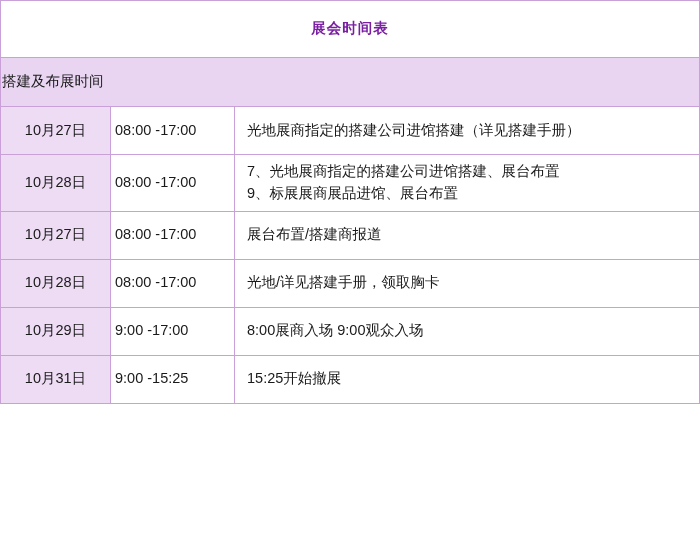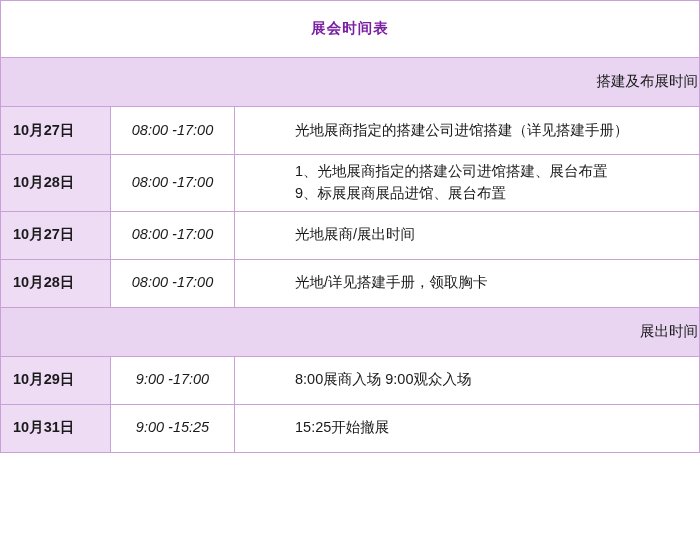--- a/index.html
+++ b/index.html
@@ -32,51 +32,50 @@
     font-size: 18px;
     font-weight: bold;
     color: #7a1fa2;
     background: #ffffff;
     border: 1px solid #c9a0d8;
     height: 54px;
     letter-spacing: 1px;
   }
   
   .section-cell {
-    text-align: right;
+    text-align: left;
     background: #e9d5f2;
     font-size: 15px;
     color: #1a1a1a;
     height: 46px;
   }
   
   .date-cell {
     width: 110px;
+    text-align: center;
     background: #eedcf5;
     font-size: 15px;
     padding: 0 12px;
-    font-weight: bold;
   }
   
   .time-cell {
     width: 124px;
-    text-align: center;
+    text-align: left;
     background: #ffffff;
     font-size: 14.5px;
     padding: 0 4px;
-    font-style: italic;
   }
   
   .content-cell {
     background: #ffffff;
     padding: 6px 10px 6px 12px;
     font-size: 14.5px;
     text-align: left;
   }
-  .content-cell .line { display: block; margin-left: 48px; }
+  .content-cell .line { display: block; }
   .tall { height: 62px; }
 </style>
 </head>
 <body>
 
 <table class="schedule">
   <colgroup>
     <col style="width:110px">
     <col style="width:124px">
     <col>
@@ -93,43 +92,40 @@
       <td class="date-cell">10月27日</td>
       <td class="time-cell">08:00 -17:00</td>
       <td class="content-cell">
         <span class="line">光地展商指定的搭建公司进馆搭建（详见搭建手册）</span>
       </td>
     </tr>
     <tr class="tall">
       <td class="date-cell">10月28日</td>
       <td class="time-cell">08:00 -17:00</td>
       <td class="content-cell">
-        <span class="line">1、光地展商指定的搭建公司进馆搭建、展台布置</span>
+        <span class="line">7、光地展商指定的搭建公司进馆搭建、展台布置</span>
         <span class="line">9、标展展商展品进馆、展台布置</span>
       </td>
     </tr>
 
     <tr>
       <td class="date-cell">10月27日</td>
       <td class="time-cell">08:00 -17:00</td>
       <td class="content-cell">
-        <span class="line">光地展商/展出时间</span>
+        <span class="line">展台布置/搭建商报道</span>
       </td>
     </tr>
     <tr>
       <td class="date-cell">10月28日</td>
       <td class="time-cell">08:00 -17:00</td>
       <td class="content-cell">
         <span class="line">光地/详见搭建手册，领取胸卡</span>
       </td>
     </tr>
 
-    <tr>
-      <td class="section-cell" colspan="3">展出时间</td>
-    </tr>
     <tr>
       <td class="date-cell">10月29日</td>
       <td class="time-cell">9:00 -17:00</td>
       <td class="content-cell">
         <span class="line">8:00展商入场 9:00观众入场</span>
       </td>
     </tr>
     <tr>
       <td class="date-cell">10月31日</td>
       <td class="time-cell">9:00 -15:25</td>

